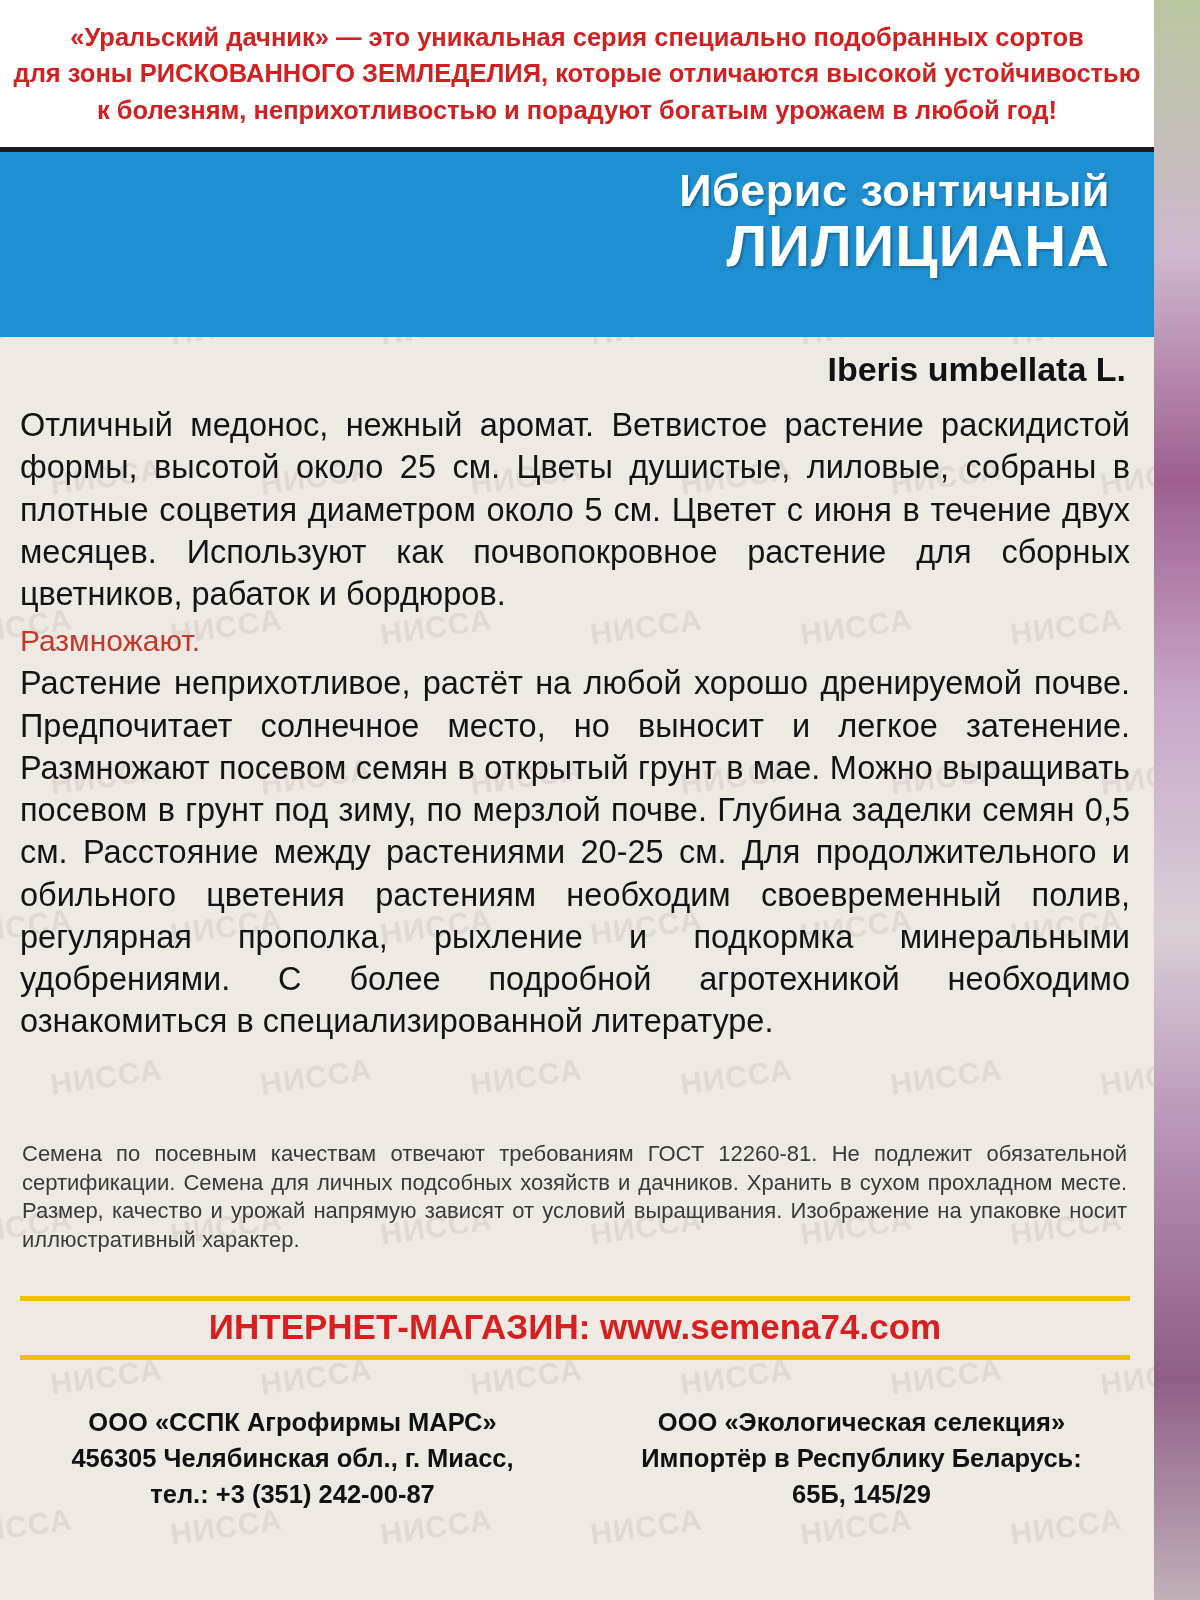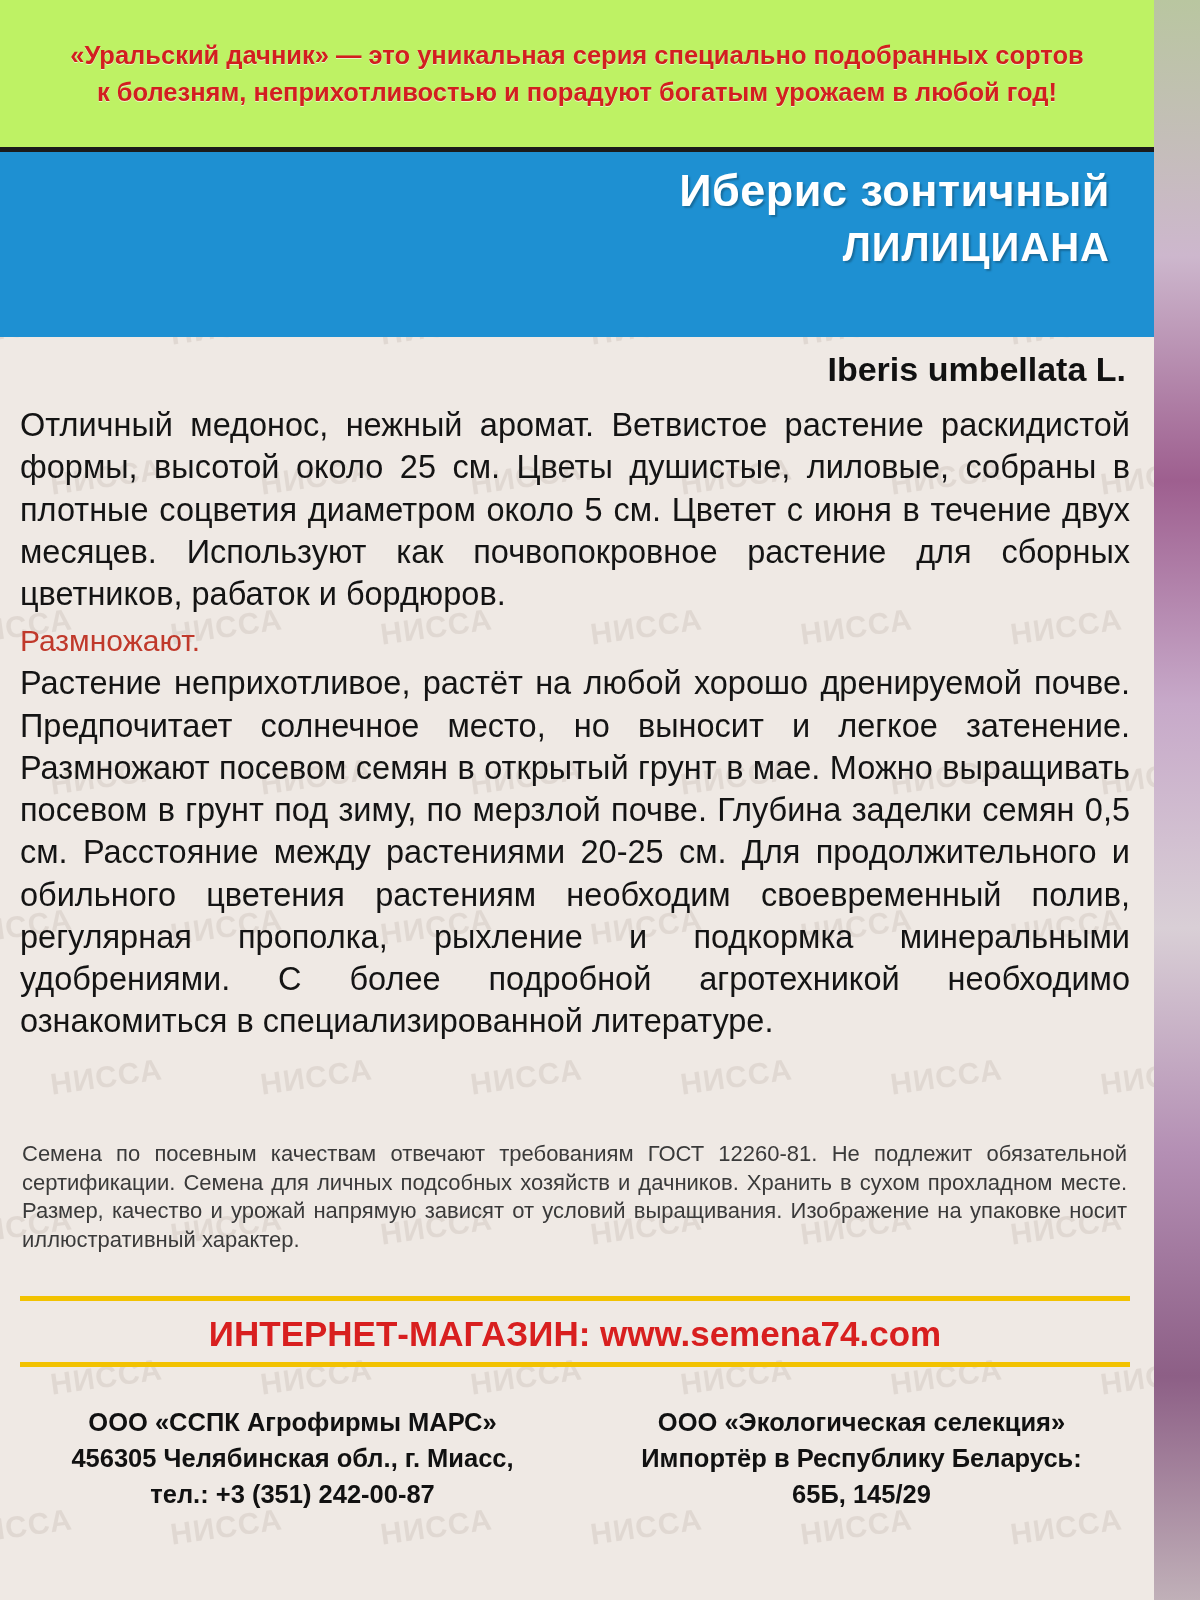--- a/index.html
+++ b/index.html
@@ -51,21 +51,21 @@
     z-index: 1;
   }
 
   
   .top-banner {
     position: absolute;
     left: 0;
     top: 0;
     width: 1154px;
     height: 152px;
-    background: #bef264;
+    background: #ffffff;
     border-bottom: 5px solid #1b1b1b;
     box-sizing: border-box;
     display: flex;
     align-items: center;
     justify-content: center;
     z-index: 3;
   }
   .top-banner-inner {
     text-align: center;
     color: #d21f1f;
@@ -92,25 +92,25 @@
     padding: 16px 44px 0 0;
   }
   .title-line1 {
     font-size: 45px;
     font-weight: bold;
     letter-spacing: 0.5px;
     line-height: 1.04;
     text-shadow: 2px 2px 2px rgba(0,0,0,0.25);
   }
   .title-line2 {
-    font-size: 40px;
+    font-size: 58px;
     font-weight: bold;
     letter-spacing: 1px;
     line-height: 1.08;
-    margin-top: 11px;
+    margin-top: 0;
     text-shadow: 2px 2px 2px rgba(0,0,0,0.25);
     padding-left: 48px;
   }
 
   .latin-name {
     position: absolute;
     right: 46px;
     top: 350px;
     width: 1100px;
     text-align: right;
@@ -164,21 +164,20 @@
     border-top: 5px solid #f2c200;
     border-bottom: 5px solid #f2c200;
     padding: 6px 0 8px 0;
     text-align: center;
   }
   .shop-text {
     font-size: 35px;
     font-weight: bold;
     color: #d81f1f;
     white-space: nowrap;
-    margin-top: 7px;
   }
 
   
   .footer {
     position: absolute;
     left: 22px;
     top: 1404px;
     width: 1110px;
     z-index: 3;
     display: flex;
@@ -263,20 +262,21 @@
     <span class="wm" style="left: 1010px; top: 1510px;">НИССА</span>
   </div>
 
 <div class="photo-strip"></div>
 
 <div class="page">
 
   <div class="top-banner">
     <div class="top-banner-inner">
       <span class="ln">«Уральский дачник» — это уникальная серия специально подобранных сортов</span>
+      <span class="ln">для зоны РИСКОВАННОГО ЗЕМЛЕДЕЛИЯ, которые отличаются высокой устойчивостью</span>
       <span class="ln">к болезням, неприхотливостью и порадуют богатым урожаем в любой год!</span>
     </div>
   </div>
 
   <div class="title-block">
     <div class="title-line1">Иберис зонтичный</div>
     <div class="title-line2">ЛИЛИЦИАНА</div>
   </div>
 
   <div class="latin-name">Iberis umbellata L.</div>

